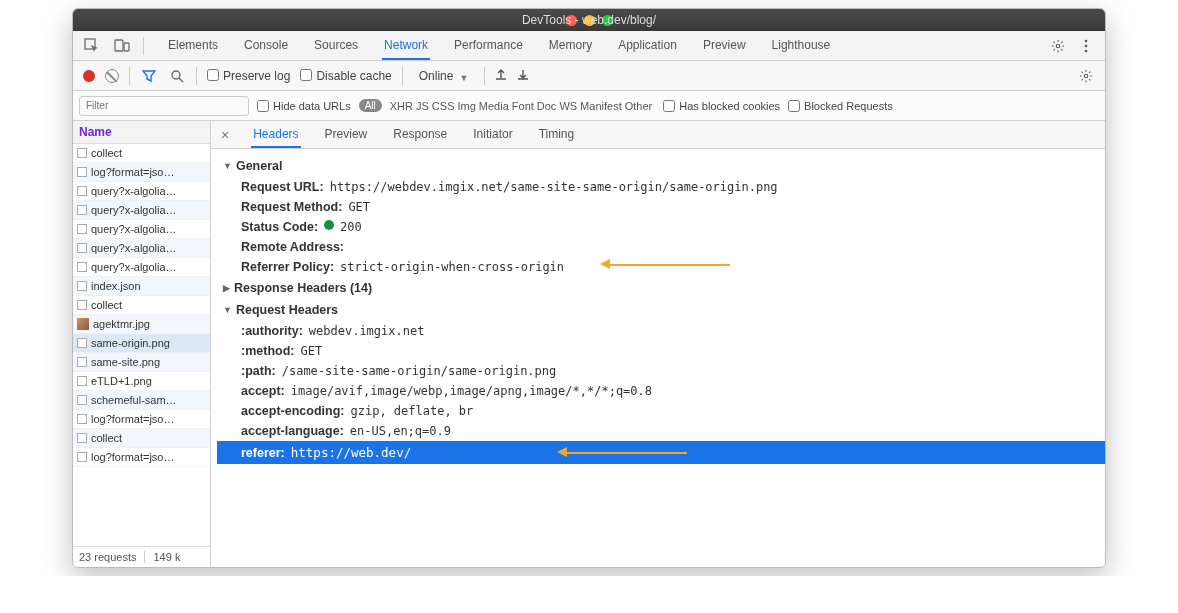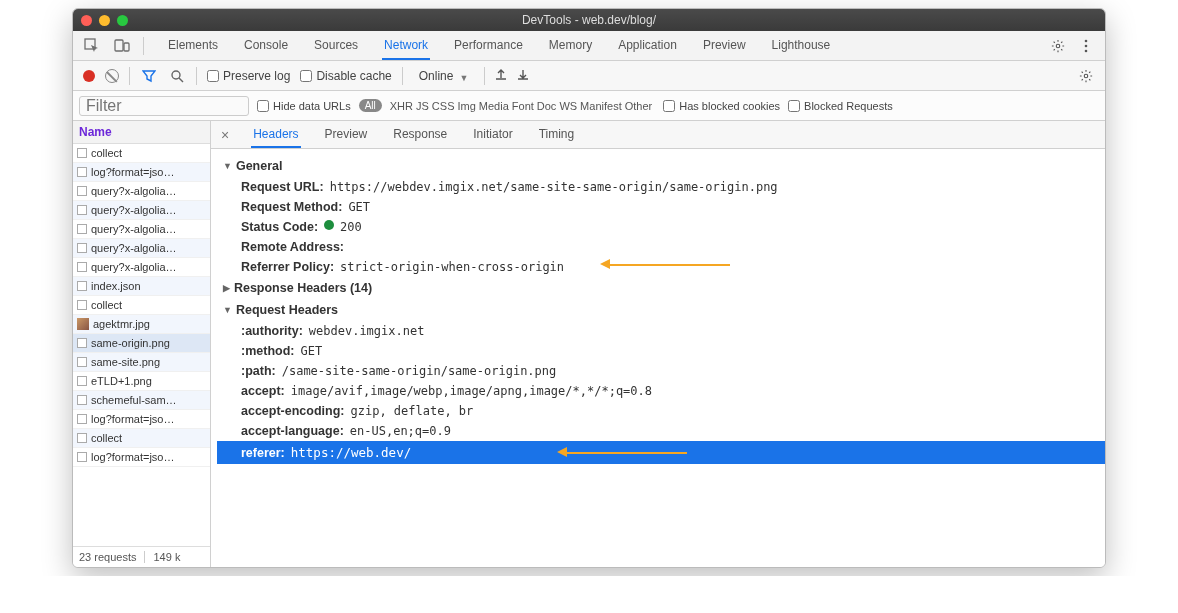--- a/index.html
+++ b/index.html
@@ -1,41 +1,41 @@
 <!DOCTYPE html>
 <html><head>
 <meta charset="utf-8">
 <style>
   * { box-sizing: border-box; margin: 0; padding: 0; }
   body { font-family: -apple-system, "Helvetica Neue", Arial, sans-serif; font-size: 12px; color: #333; background: #fff; }
   .window { width: 1034px; height: 560px; margin: 8px auto; border: 1px solid #bbb; border-radius: 6px; overflow: hidden; box-shadow: 0 10px 30px rgba(0,0,0,0.25); display: flex; flex-direction: column; background: #fff; }
-  .titlebar { height: 22px; background: linear-gradient(#4a4a4a,#3a3a3a); display: flex; align-items: center; padding: 0 8px; color: #ddd; font-size: 12px; position: relative; }
+  .titlebar { height: 22px; background: linear-gradient(#4a4a4a,#3a3a3a); display: flex; align-items: center; padding: 0 8px; color: #ddd; font-size: 12px; position: relative; justify-content: center; }
   .traffic { display: flex; gap: 7px; }
   .tl { width: 11px; height: 11px; border-radius: 50%; }
   .tl.red{background:#ff5f57} .tl.yellow{background:#febc2e} .tl.green{background:#28c840}
   .titlebar .title { position: absolute; left: 0; right: 0; text-align: center; pointer-events: none; }
   .tabs-row { height: 30px; border-bottom: 1px solid #d0d0d0; display: flex; align-items: center; padding: 0 10px; gap: 12px; background: #f3f3f3; }
   .icon-btn { width: 18px; height: 18px; display: inline-flex; align-items: center; justify-content: center; color: #6e6e6e; }
   .tabs { display: flex; gap: 22px; margin-left: 10px; flex: 1; }
   .tab { color: #555; padding: 6px 2px; cursor: default; }
   .tab.active { color: #1a73e8; border-bottom: 2px solid #1a73e8; font-weight: 500; margin-bottom: -1px; }
   .tabs-right { display: flex; gap: 10px; }
   .toolbar2 { height: 30px; border-bottom: 1px solid #d0d0d0; display: flex; align-items: center; padding: 0 10px; gap: 10px; background: #f7f7f7; }
   .rec { width: 12px; height: 12px; border-radius: 50%; background: #d93025; }
   .nosign { width: 14px; height: 14px; border: 1.5px solid #888; border-radius: 50%; position: relative; }
   .nosign::after { content:""; position:absolute; width:14px; height:1.5px; background:#888; transform: rotate(45deg); top:6px; left:-1px; }
   .divider { width: 1px; height: 18px; background: #ccc; }
   .funnel { color: #1a73e8; }
-  .chk { display: inline-flex; align-items: center; gap: 4px; color: #444; }
+  .chk { display: inline-flex; gap: 4px; color: #444; }
   .chk input { width: 12px; height: 12px; }
   .select { display: inline-flex; align-items: flex-end; gap: 6px; color: #444; padding: 0 6px; }
   .select .arrow { font-size: 9px; color: #777; }
   .updown { display: inline-flex; gap: 10px; color: #555; }
   .toolbar3 { height: 30px; border-bottom: 1px solid #d0d0d0; display: flex; align-items: center; padding: 0 6px; gap: 8px; background: #fcfcfc; font-size: 11px; color: #444; }
-  .filter-input { width: 170px; height: 20px; border: 1px solid #ccc; border-radius: 3px; background: #fafafa; padding: 0 6px; font-size: 16px; }
+  .filter-input { width: 170px; height: 20px; border: 1px solid #ccc; border-radius: 3px; background: #fafafa; padding: 0 6px; font-size: 10px; }
   .pill { background: #888; color: #fff; border-radius: 8px; padding: 1px 6px; font-size: 10px; }
   .types span { margin-right: 3px; color: #555; }
   .content { flex: 1; display: flex; min-height: 0; }
   .sidebar { width: 138px; border-right: 1px solid #d0d0d0; display: flex; flex-direction: column; background: #fff; }
   .sidebar-header { padding: 4px 6px; border-bottom: 1px solid #ddd; font-weight: 600; color: #6d28d9; background: #f3f3f3; }
   .reqlist { flex: 1; overflow: hidden; }
   .req { display: flex; align-items: center; gap: 4px; padding: 3px 4px; border-bottom: 1px solid #f0f0f0; white-space: nowrap; overflow: hidden; text-overflow: ellipsis; font-size: 11px; color: #333; }
   .req.alt { background: #f2f6fd; }
   .req .cb { width: 10px; height: 10px; border: 1px solid #aaa; background: #fff; flex-shrink: 0; }
   .req .img { width: 12px; height: 12px; background: linear-gradient(135deg,#c96,#854); flex-shrink: 0; }

